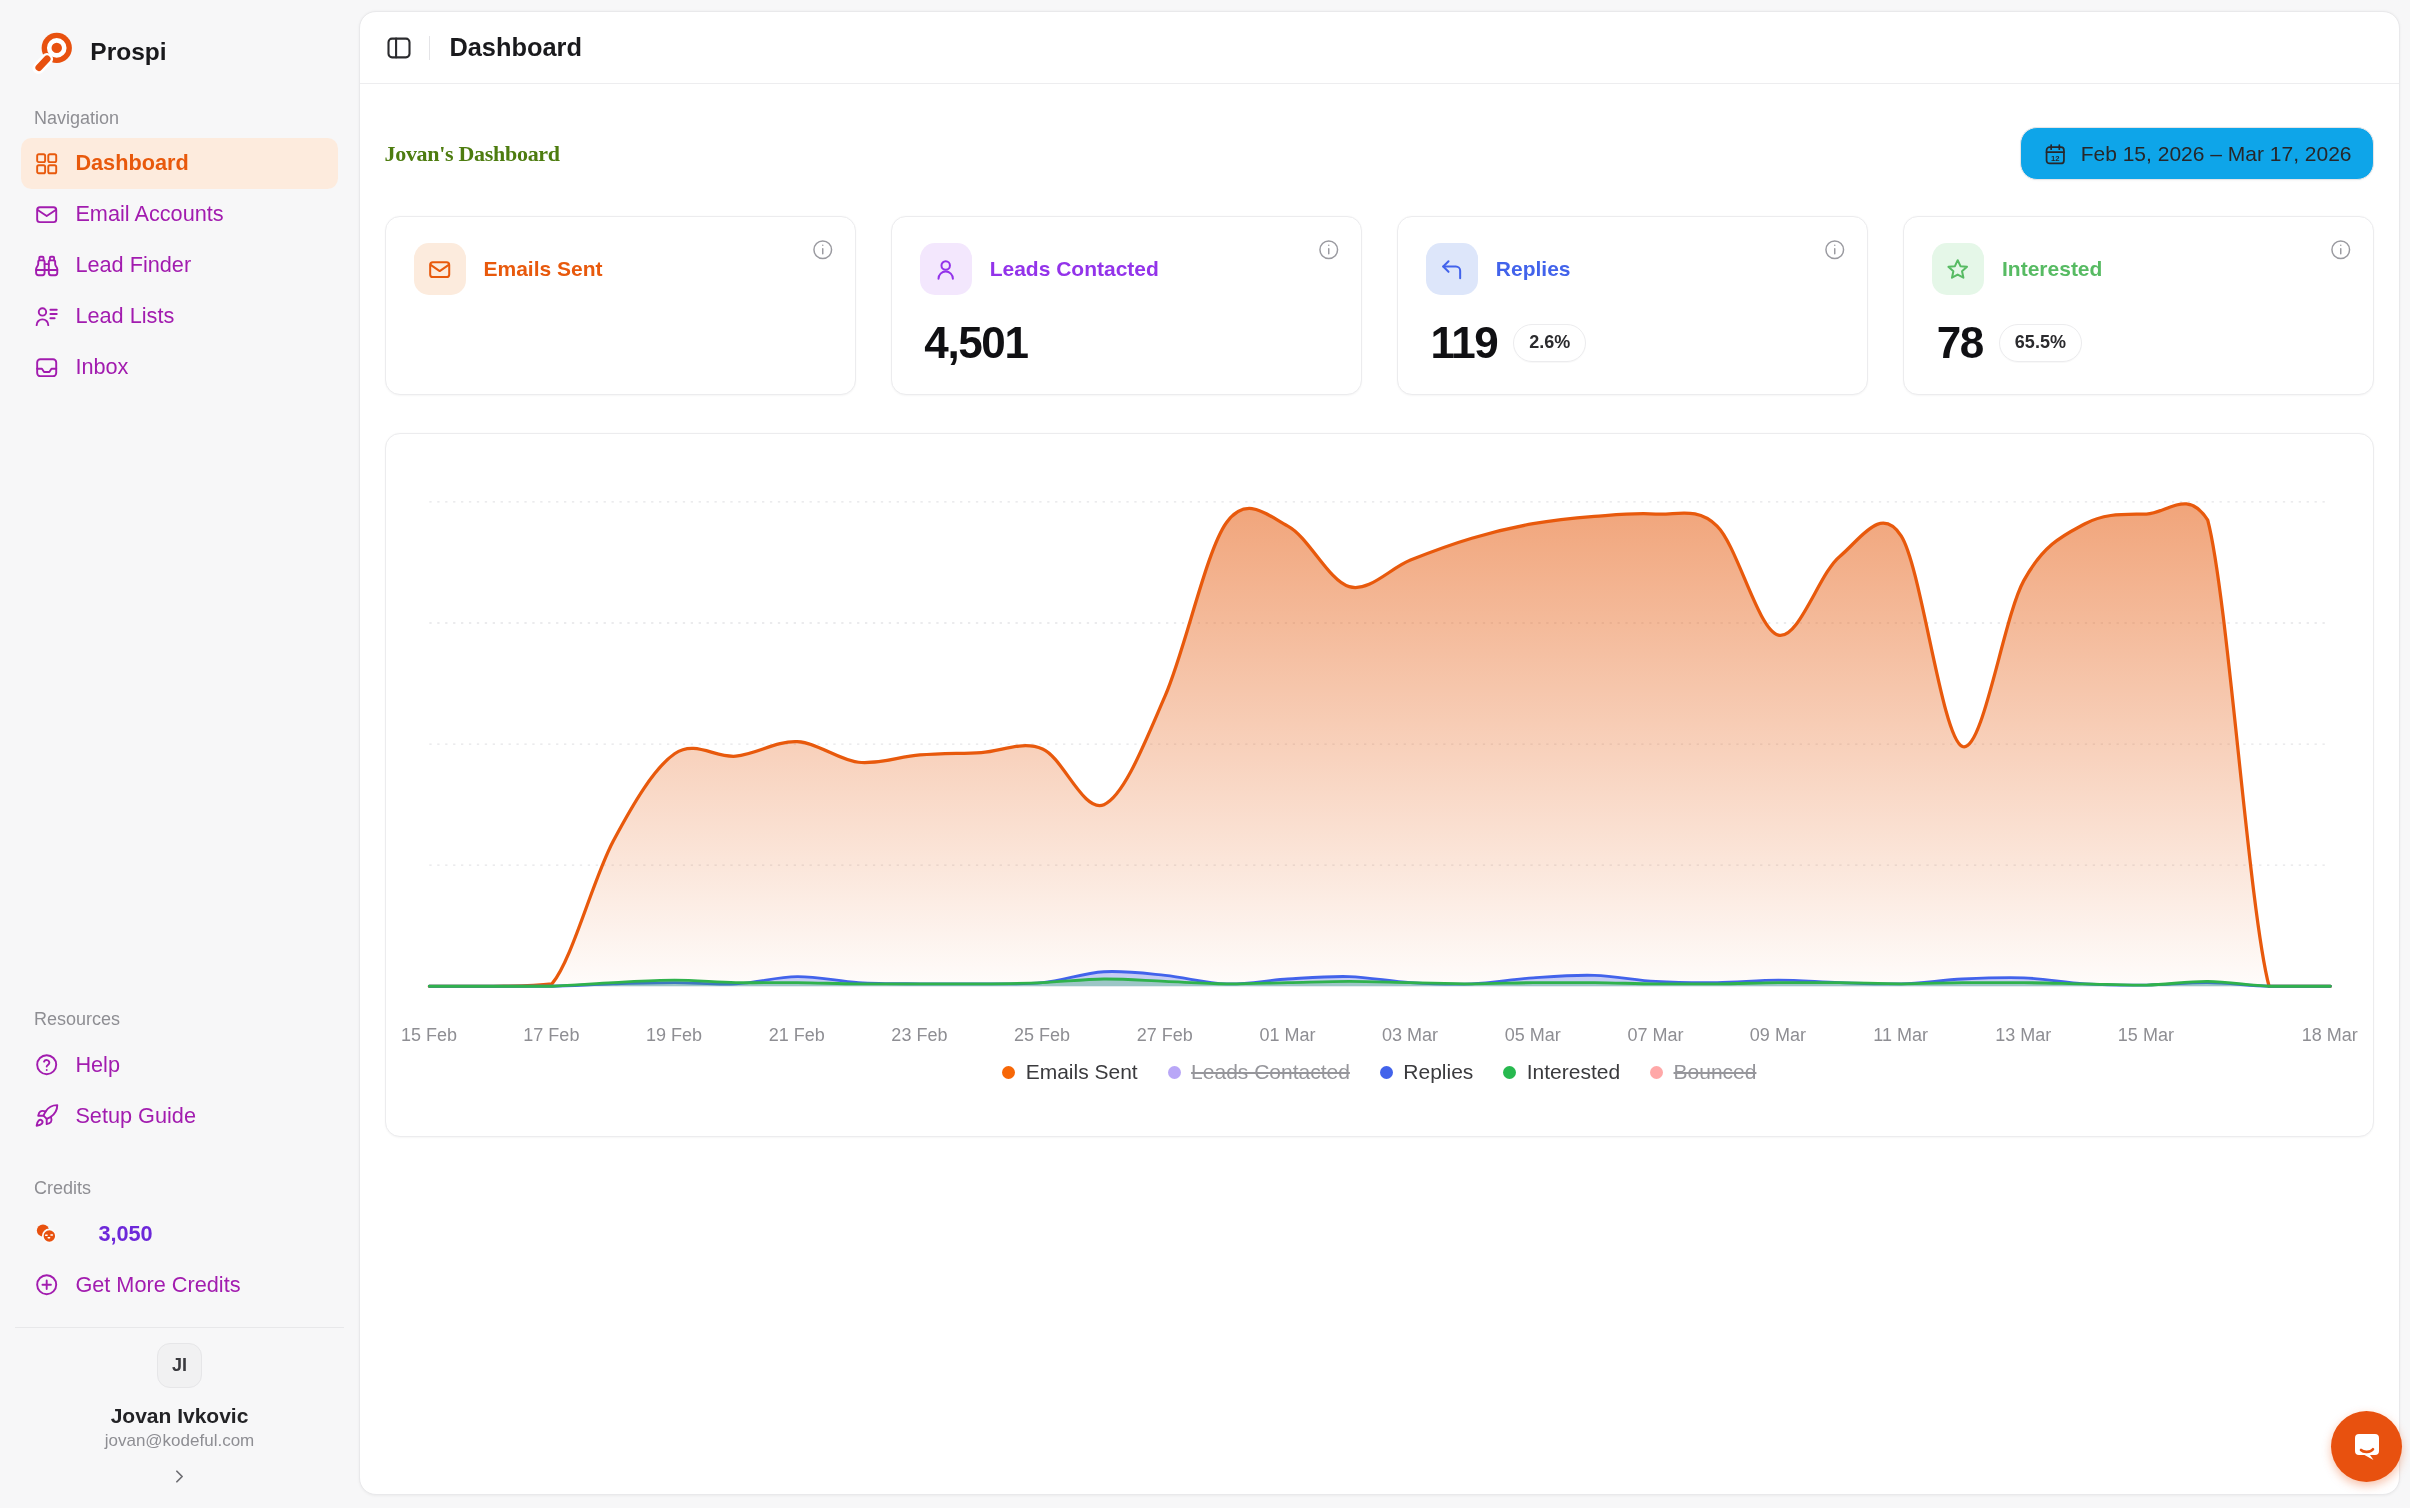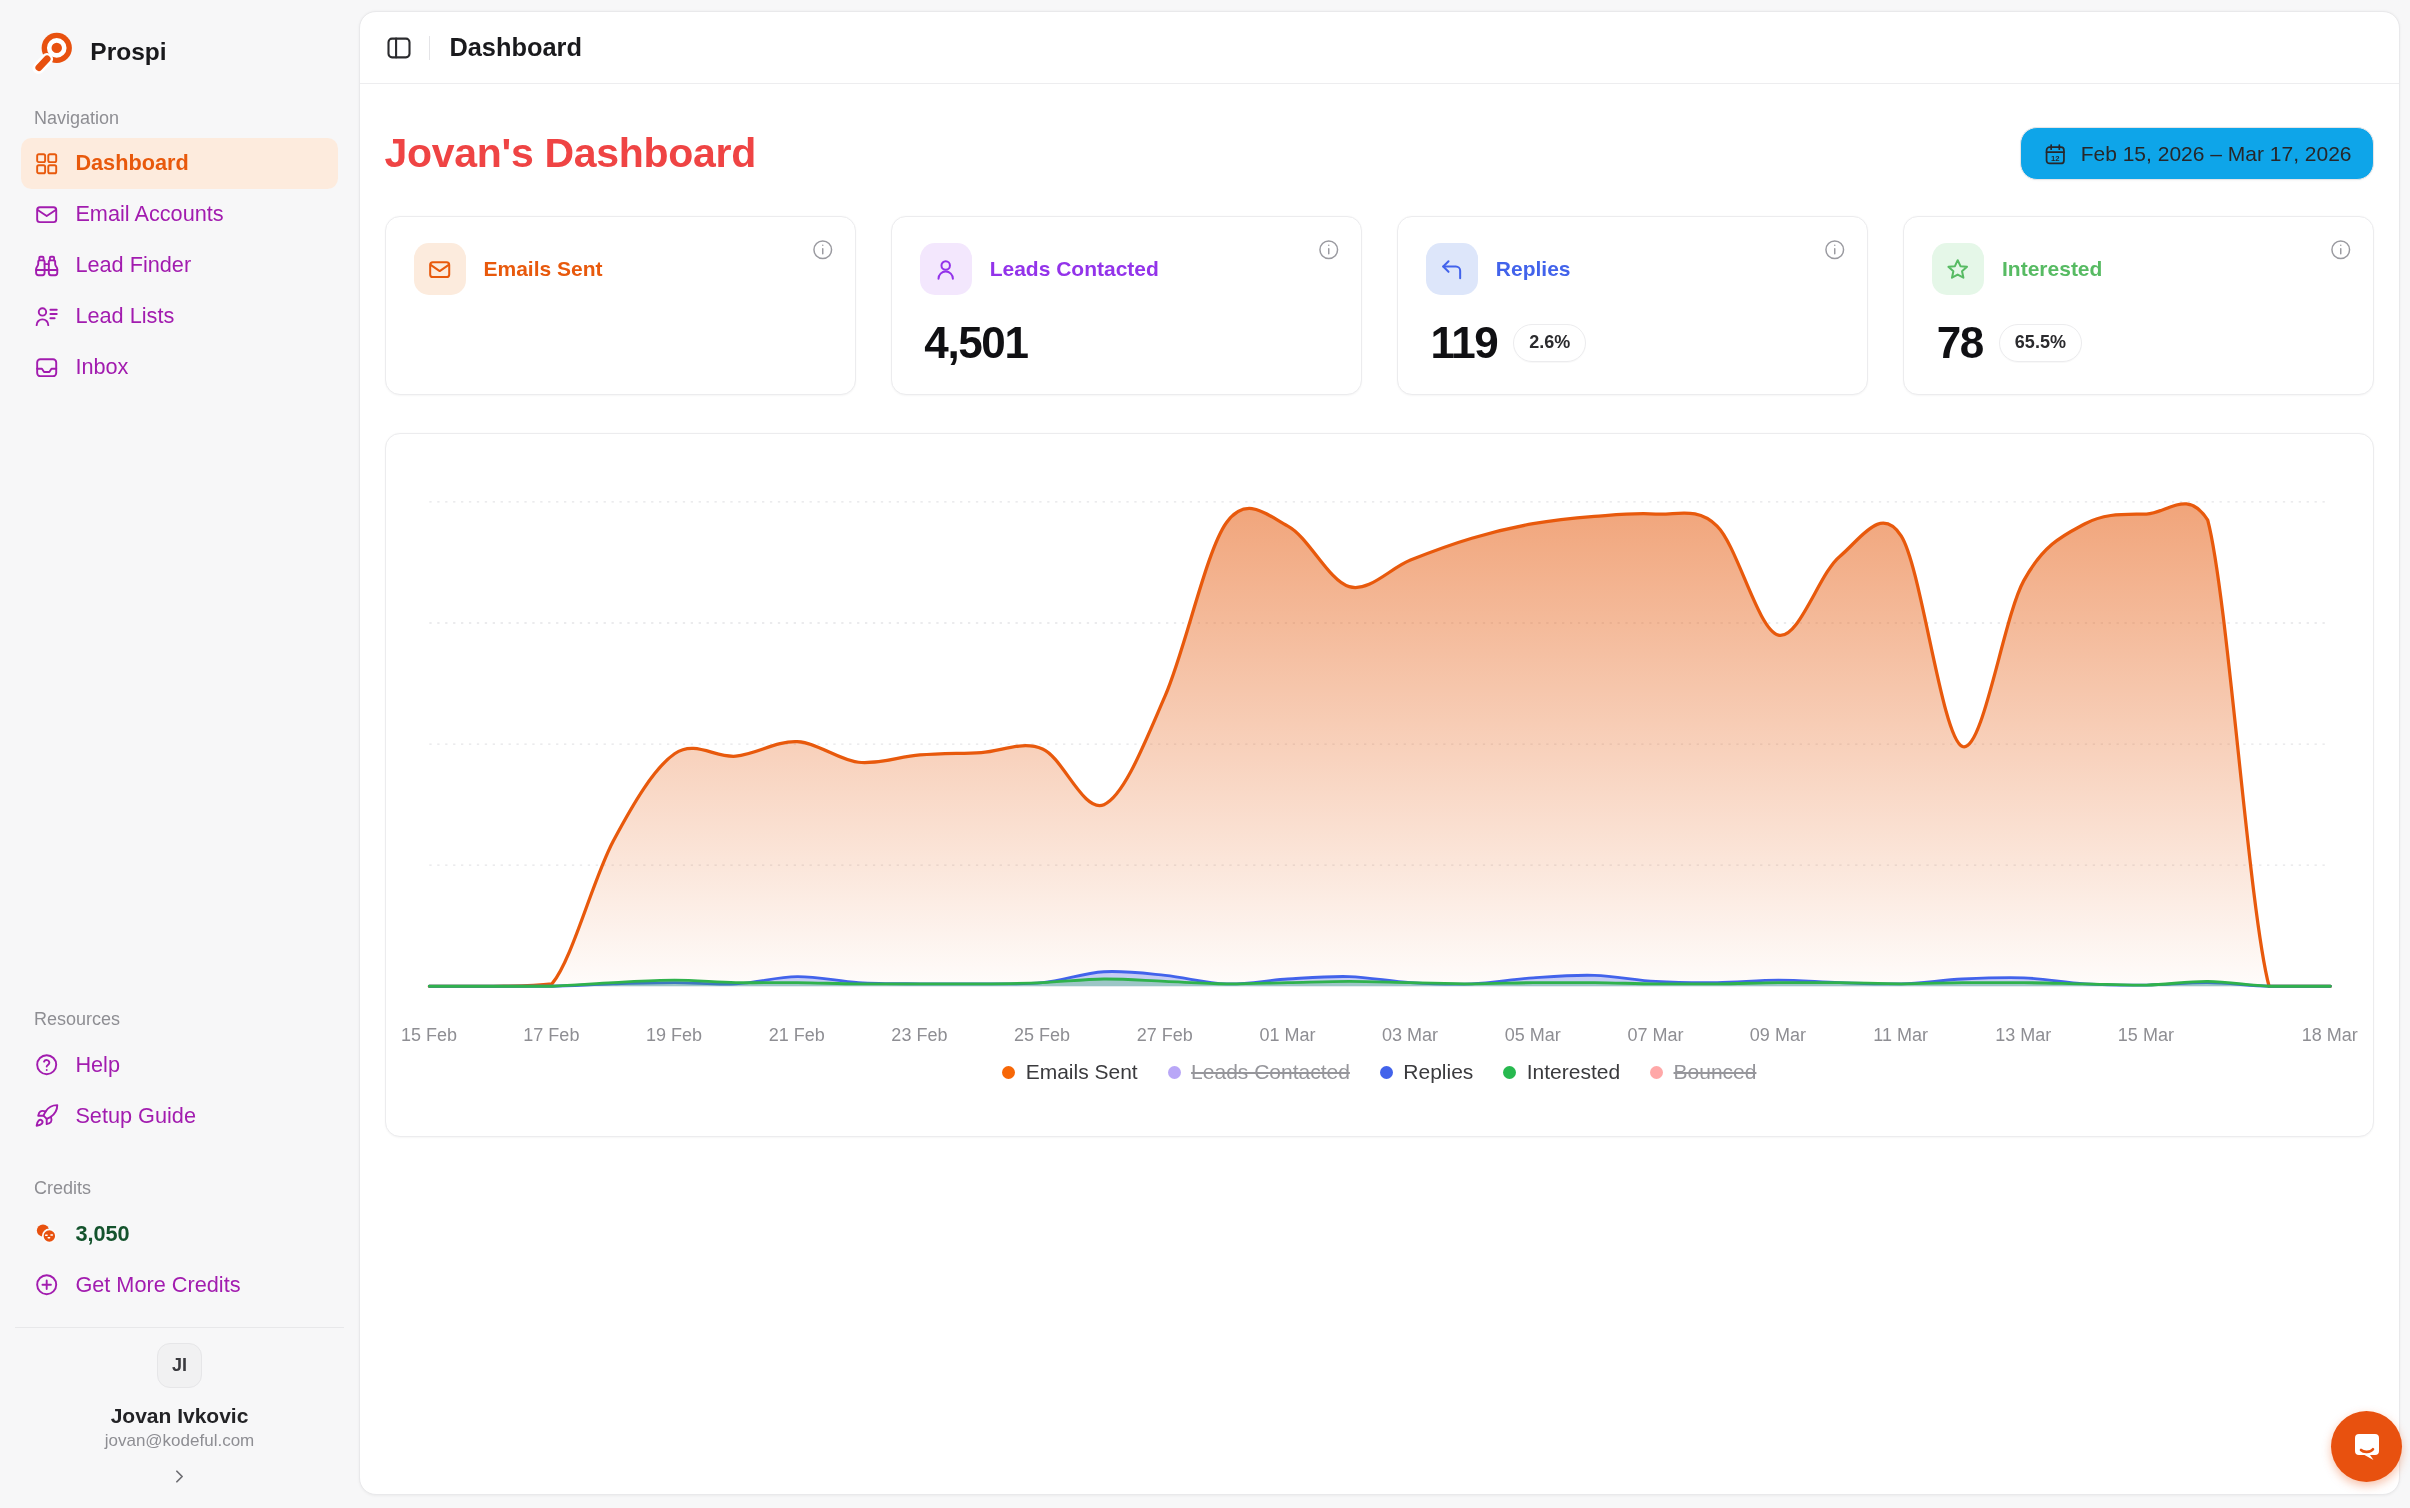--- a/index.html
+++ b/index.html
@@ -10,38 +10,38 @@
   
   .sidebar { position:absolute; left:0; top:0; width:359px; height:1508px; padding:26px 21px 15px; display:flex; flex-direction:column; }
   .logo-row { display:flex; align-items:center; gap:14px; padding:3.8px 11.3px; }
   .logo-text { font-size:24.5px; font-weight:600; color:#19191c; }
   .section-label { margin:30px 13px 9.4px; font-size:18px; color:#8e8e93; }
   .nav-item { display:flex; align-items:center; gap:16px; height:51px; padding:0 13px; border-radius:10.4px; font-size:21.7px; color:#a21caf; cursor:pointer; }
   .nav-item svg { width:25.4px; height:25.4px; flex:none; }
   .nav-item.active { background:#fdebdd; color:#e8590c; font-weight:600; }
   .spacer { flex:1; }
   .credits-row { display:flex; align-items:center; gap:16px; height:51px; padding:0 13px; font-size:21.7px; }
-  .credits-value { font-weight:700; color:#14532d; }
+  .credits-value { font-weight:700; color:#6d28d9;margin-left:23px; }
   .sidebar-divider { border-top:0.9px solid #e8e8ea; margin:17px -5.6px 0; }
   .user-row { display:flex; align-items:center; gap:15px; padding:15px 7.5px 5.6px; cursor:pointer;flex-direction:column; }
   .avatar { width:45px; height:45px; border-radius:13px; background:#f1f1f2; border:0.9px solid #e6e6e8; display:flex; align-items:center; justify-content:center; font-size:18px; font-weight:600; color:#3a3a3e; }
   .user-meta { flex:1; line-height:1.2; }
   .user-name { font-size:21px; font-weight:600; color:#232326;text-align:center; }
   .user-email { font-size:17px; color:#8e8e93; margin-top:2.8px; }
 
   
   .main { position:absolute; left:359px; top:11.3px; right:11.3px; bottom:13px; background:#fff; border:0.9px solid #e9e9eb; border-radius:17px; overflow:hidden; box-shadow:0 0.9px 2.8px rgba(20,20,20,.05); }
   .main-header { height:72px; display:flex; align-items:center; padding:0 24.5px; border-bottom:0.9px solid #ededef; }
   .icon-btn { background:none; border:none; cursor:pointer; color:#2b2b2e; display:flex; align-items:center; }
   .v-divider { width:0.9px; height:24.5px; background:#e4e4e7; margin:0 20px 0 16px; }
   .header-title { font-size:25.4px; font-weight:700; color:#1a1a1d; }
 
   .content { padding:43px 24.5px 0; }
   .title-row { display:flex; justify-content:space-between; align-items:center; }
-  .page-title { font-size:41px; font-weight:700; color:#ef4444; letter-spacing:-0.3px; }
+  .page-title { font-size:22px; font-weight:700; color:#4d7c0f; letter-spacing:-0.3px;font-family:Liberation Serif, serif; }
   .date-btn { display:flex; align-items:center; gap:13px; height:53px; padding:0 21.7px; background:#0ea5e9; border:1.4px solid #e5e5e7; border-radius:17px; font-size:21px; font-weight:500; color:#27272a; font-family:inherit; cursor:pointer; box-shadow:0 0.9px 1.9px rgba(0,0,0,.03); }
 
   .stats { margin-top:36px; display:grid; grid-template-columns:repeat(4,1fr); gap:35px; }
   .card { height:179px; background:#fff; border:0.9px solid #ececee; border-radius:15px; padding:26px 28px; box-shadow:0 0.9px 1.9px rgba(16,16,16,.04); }
   .card-top { display:flex; align-items:center; gap:18px; }
   .chip { width:52px; height:52px; border-radius:15px; display:flex; align-items:center; justify-content:center; flex:none; }
   .chip svg { width:25.4px; height:25.4px; }
   .card-label { font-size:21px; font-weight:600; }
   .info-btn { margin-left:auto; background:none; border:none; color:#9a9aa0; cursor:pointer; align-self:flex-start; margin-top:-5.6px; margin-right:-7.5px; }
   .value-row { margin-top:22.6px; display:flex; align-items:center; gap:16px; padding-left:4.7px; }

